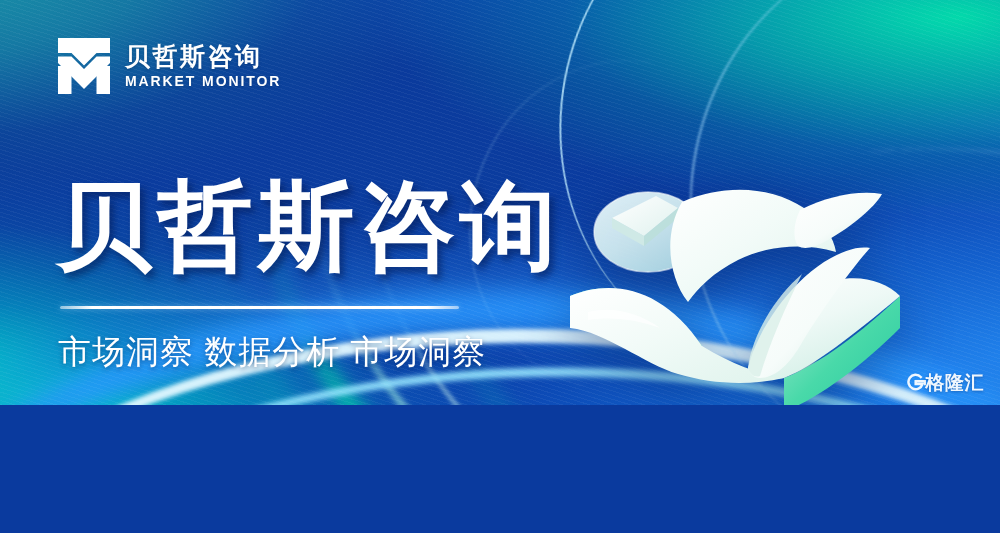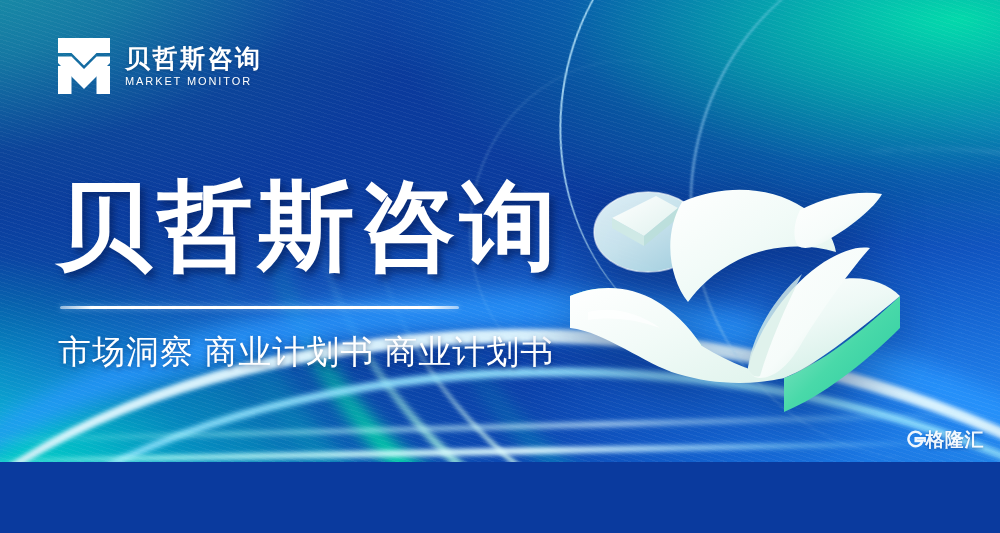--- a/index.html
+++ b/index.html
@@ -1,19 +1,19 @@
 <!DOCTYPE html>
 <html><head>
 <meta charset="utf-8">
 <style>
   html,body{margin:0;padding:0;background:#0a3a9e;}
   body{width:1000px;height:533px;overflow:hidden;
        font-family:"Liberation Sans","DejaVu Sans",sans-serif;}
 
-  #banner{position:relative;width:1000px;height:462px;overflow:hidden;
+  #banner{position:relative;width:1000px;height:405px;overflow:hidden;
           background:#a21caf;}
 
   
   .bg{position:absolute;inset:0;}
 
   
   .bg-base{
     background:
       radial-gradient(130% 95% at 34% 46%, #0b3da0 0%, #0a3a9c 32%, #0b46ad 58%, #0f63c9 82%, #1479db 100%);
   }
@@ -111,21 +111,21 @@
 
   
   .bg-vig{background:radial-gradient(115% 110% at 50% 50%, rgba(0,0,0,0) 55%, rgba(2,20,70,.26) 100%);}
 
   
   #logo{position:absolute;left:56px;top:36px;display:flex;align-items:center;gap:13px;}
   #logo-mark{width:56px;height:60px;flex:0 0 auto;display:block;}
   #logo-text{display:flex;flex-direction:column;gap:5px;}
   #logo-cn{font-size:25px;font-weight:bold;color:#ffffff;letter-spacing:2.5px;line-height:1;
            text-shadow:0 1px 3px rgba(0,40,80,.35);}
-  #logo-en{font-size:11px;font-weight:normal;color:#ffffff;letter-spacing:1.9px;line-height:1;
+  #logo-en{font-size:14px;font-weight:bold;color:#ffffff;letter-spacing:1.9px;line-height:1;
            text-shadow:0 1px 3px rgba(0,40,80,.35);}
 
   
   #headline{position:absolute;left:56px;top:176px;
             font-size:96px;font-weight:bold;color:#ffffff;
             letter-spacing:5px;line-height:1.05;white-space:nowrap;
             text-shadow:4px 5px 7px rgba(3,24,78,.55);}
 
   #divider{position:absolute;left:60px;top:306px;width:399px;height:3px;
            background:linear-gradient(90deg,rgba(255,255,255,.55) 0%,#ffffff 8%,#ffffff 92%,rgba(255,255,255,.55) 100%);
@@ -191,21 +191,21 @@
       <path d="M40.5 30 H54 V58 H40.5 Z" fill="#ffffff"></path>
     </svg>
     <div id="logo-text">
       <div id="logo-cn">贝哲斯咨询</div>
       <div id="logo-en">MARKET MONITOR</div>
     </div>
   </div>
 
   <div id="headline">贝哲斯咨询</div>
   <div id="divider"></div>
-  <div id="subtitle">市场洞察  商业计划书  商业计划书</div>
+  <div id="subtitle">市场洞察  数据分析  市场洞察</div>
 
   <div id="book">
     <svg viewBox="0 0 390 300">
       <defs>
         <linearGradient id="pgA" x1="0" y1="0" x2="1" y2="1">
           <stop offset="0" stop-color="#ffffff"></stop>
           <stop offset=".45" stop-color="#f2fbf8"></stop>
           <stop offset="1" stop-color="#dff3ec"></stop>
         </linearGradient>
         <linearGradient id="pgB" x1="0" y1="0" x2="0.6" y2="1">

